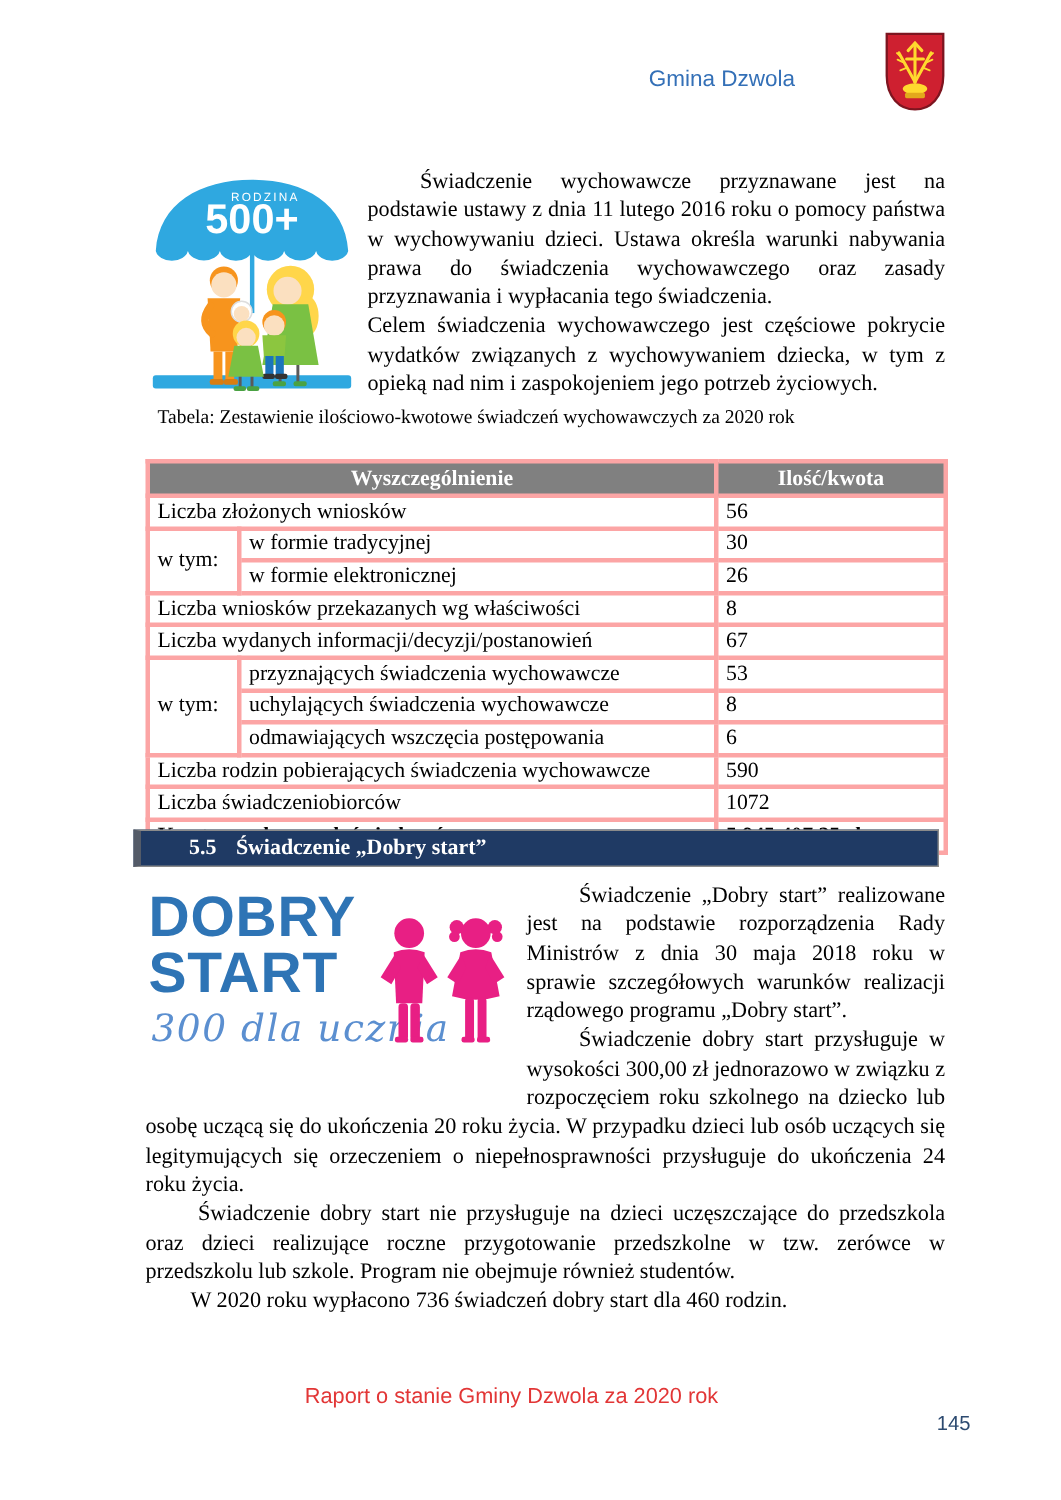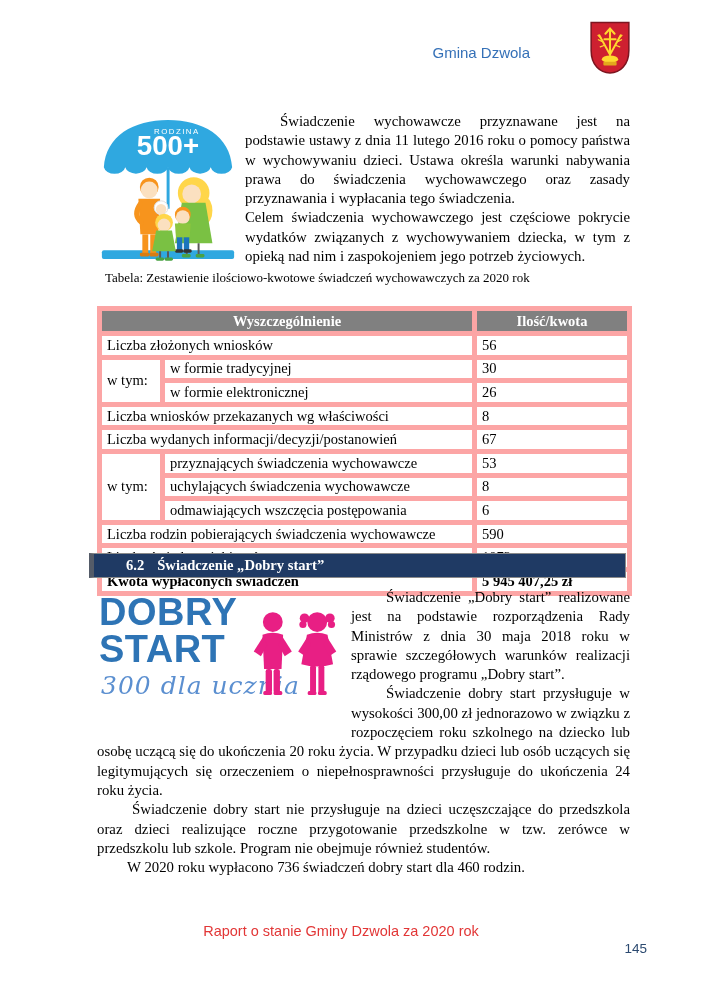--- a/index.html
+++ b/index.html
@@ -34,21 +34,21 @@
             font-weight:bold;font-size:38px;line-height:37px;color:#2e74b5;letter-spacing:.5px;}
   .ds-tag{position:absolute;left:4px;top:86px;font-family:"DejaVu Serif",serif;
           font-style:italic;font-size:25px;color:#5b8fd0;letter-spacing:1px;}
   .ds-kids{position:absolute;right:4px;top:6px;}
 
   .caption{font-size:13px;line-height:18px;text-align:left;padding-left:8px;margin-top:3px;}
 
   
   table.benefits{position:absolute;top:306px;left:97px;width:535px;border-collapse:collapse;
                  font-size:14.5px;}
-  table.benefits td,table.benefits th{border:5px solid #fca5a5;padding:0 5px;height:18.6px;
+  table.benefits td,table.benefits th{border:3px solid #fca5a5;padding:0 5px;height:18.6px;
                  vertical-align:middle;text-align:left;}
   table.benefits th{background:#808080;color:#fff;text-align:center;font-weight:bold;height:20px;}
   td.val{text-align:center;width:140px;margin-top:37px;}
   td.grp{width:48px;}
   tr.total td{font-weight:bold;}
 
   
   .footer-line{position:absolute;top:923px;left:0;width:682px;text-align:center;
                font-family:"Liberation Sans",sans-serif;font-size:14.5px;color:#e23636;}
   .pageno{position:absolute;top:941px;left:590px;width:57px;text-align:right;
@@ -185,21 +185,21 @@
       <td class="val">1072</td>
     </tr>
     <tr class="total">
       <td colspan="2">Kwota wypłaconych świadczeń</td>
       <td class="val">5 945 407,25 zł</td>
     </tr>
   </tbody>
     </table>
 
   <div class="secbar bar77">
-    <span class="num">6.2</span><span class="ttl">Świadczenie „Dobry start”</span>
+    <span class="num">5.5</span><span class="ttl">Świadczenie „Dobry start”</span>
   </div>
 
   <div class="body-block b77">
     <div class="logoDS">
       <div class="ds-words">
         <div>DOBRY</div>
         <div>START</div>
       </div>
       <div class="ds-tag">300 dla ucznia</div>
       <svg class="ds-kids" width="92" height="122" viewBox="0 0 116 114">

